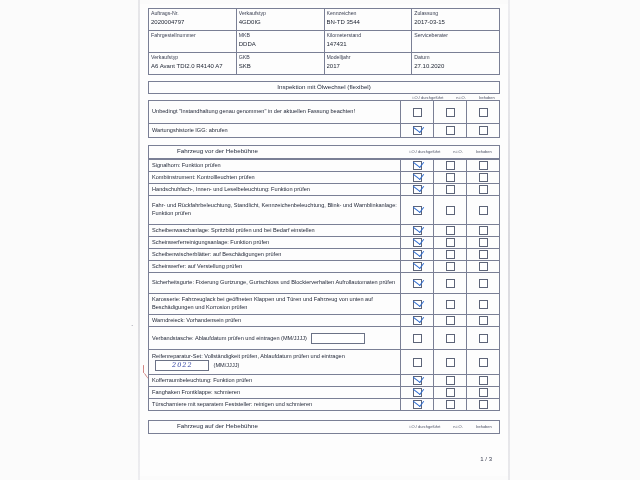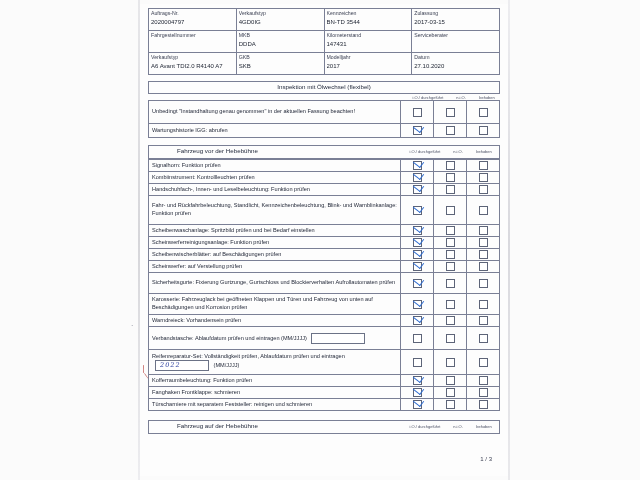--- a/index.html
+++ b/index.html
@@ -166,21 +166,21 @@
     margin: 0 3px;
     background: #fff;
     position: relative;
   }
   .hand {
     font-family: "DejaVu Serif", serif;
     font-style: italic;
     color: #2d3fa0;
     font-size: 6.5px;
     position: absolute;
-    left: 4px;
+    left: 16px;
     top: 0.5px;
     letter-spacing: 1px;
   }
 
   
   .scribble {
     position: absolute;
     color: #b2322f;
     font-family: "DejaVu Serif", serif;
     font-size: 9px;

